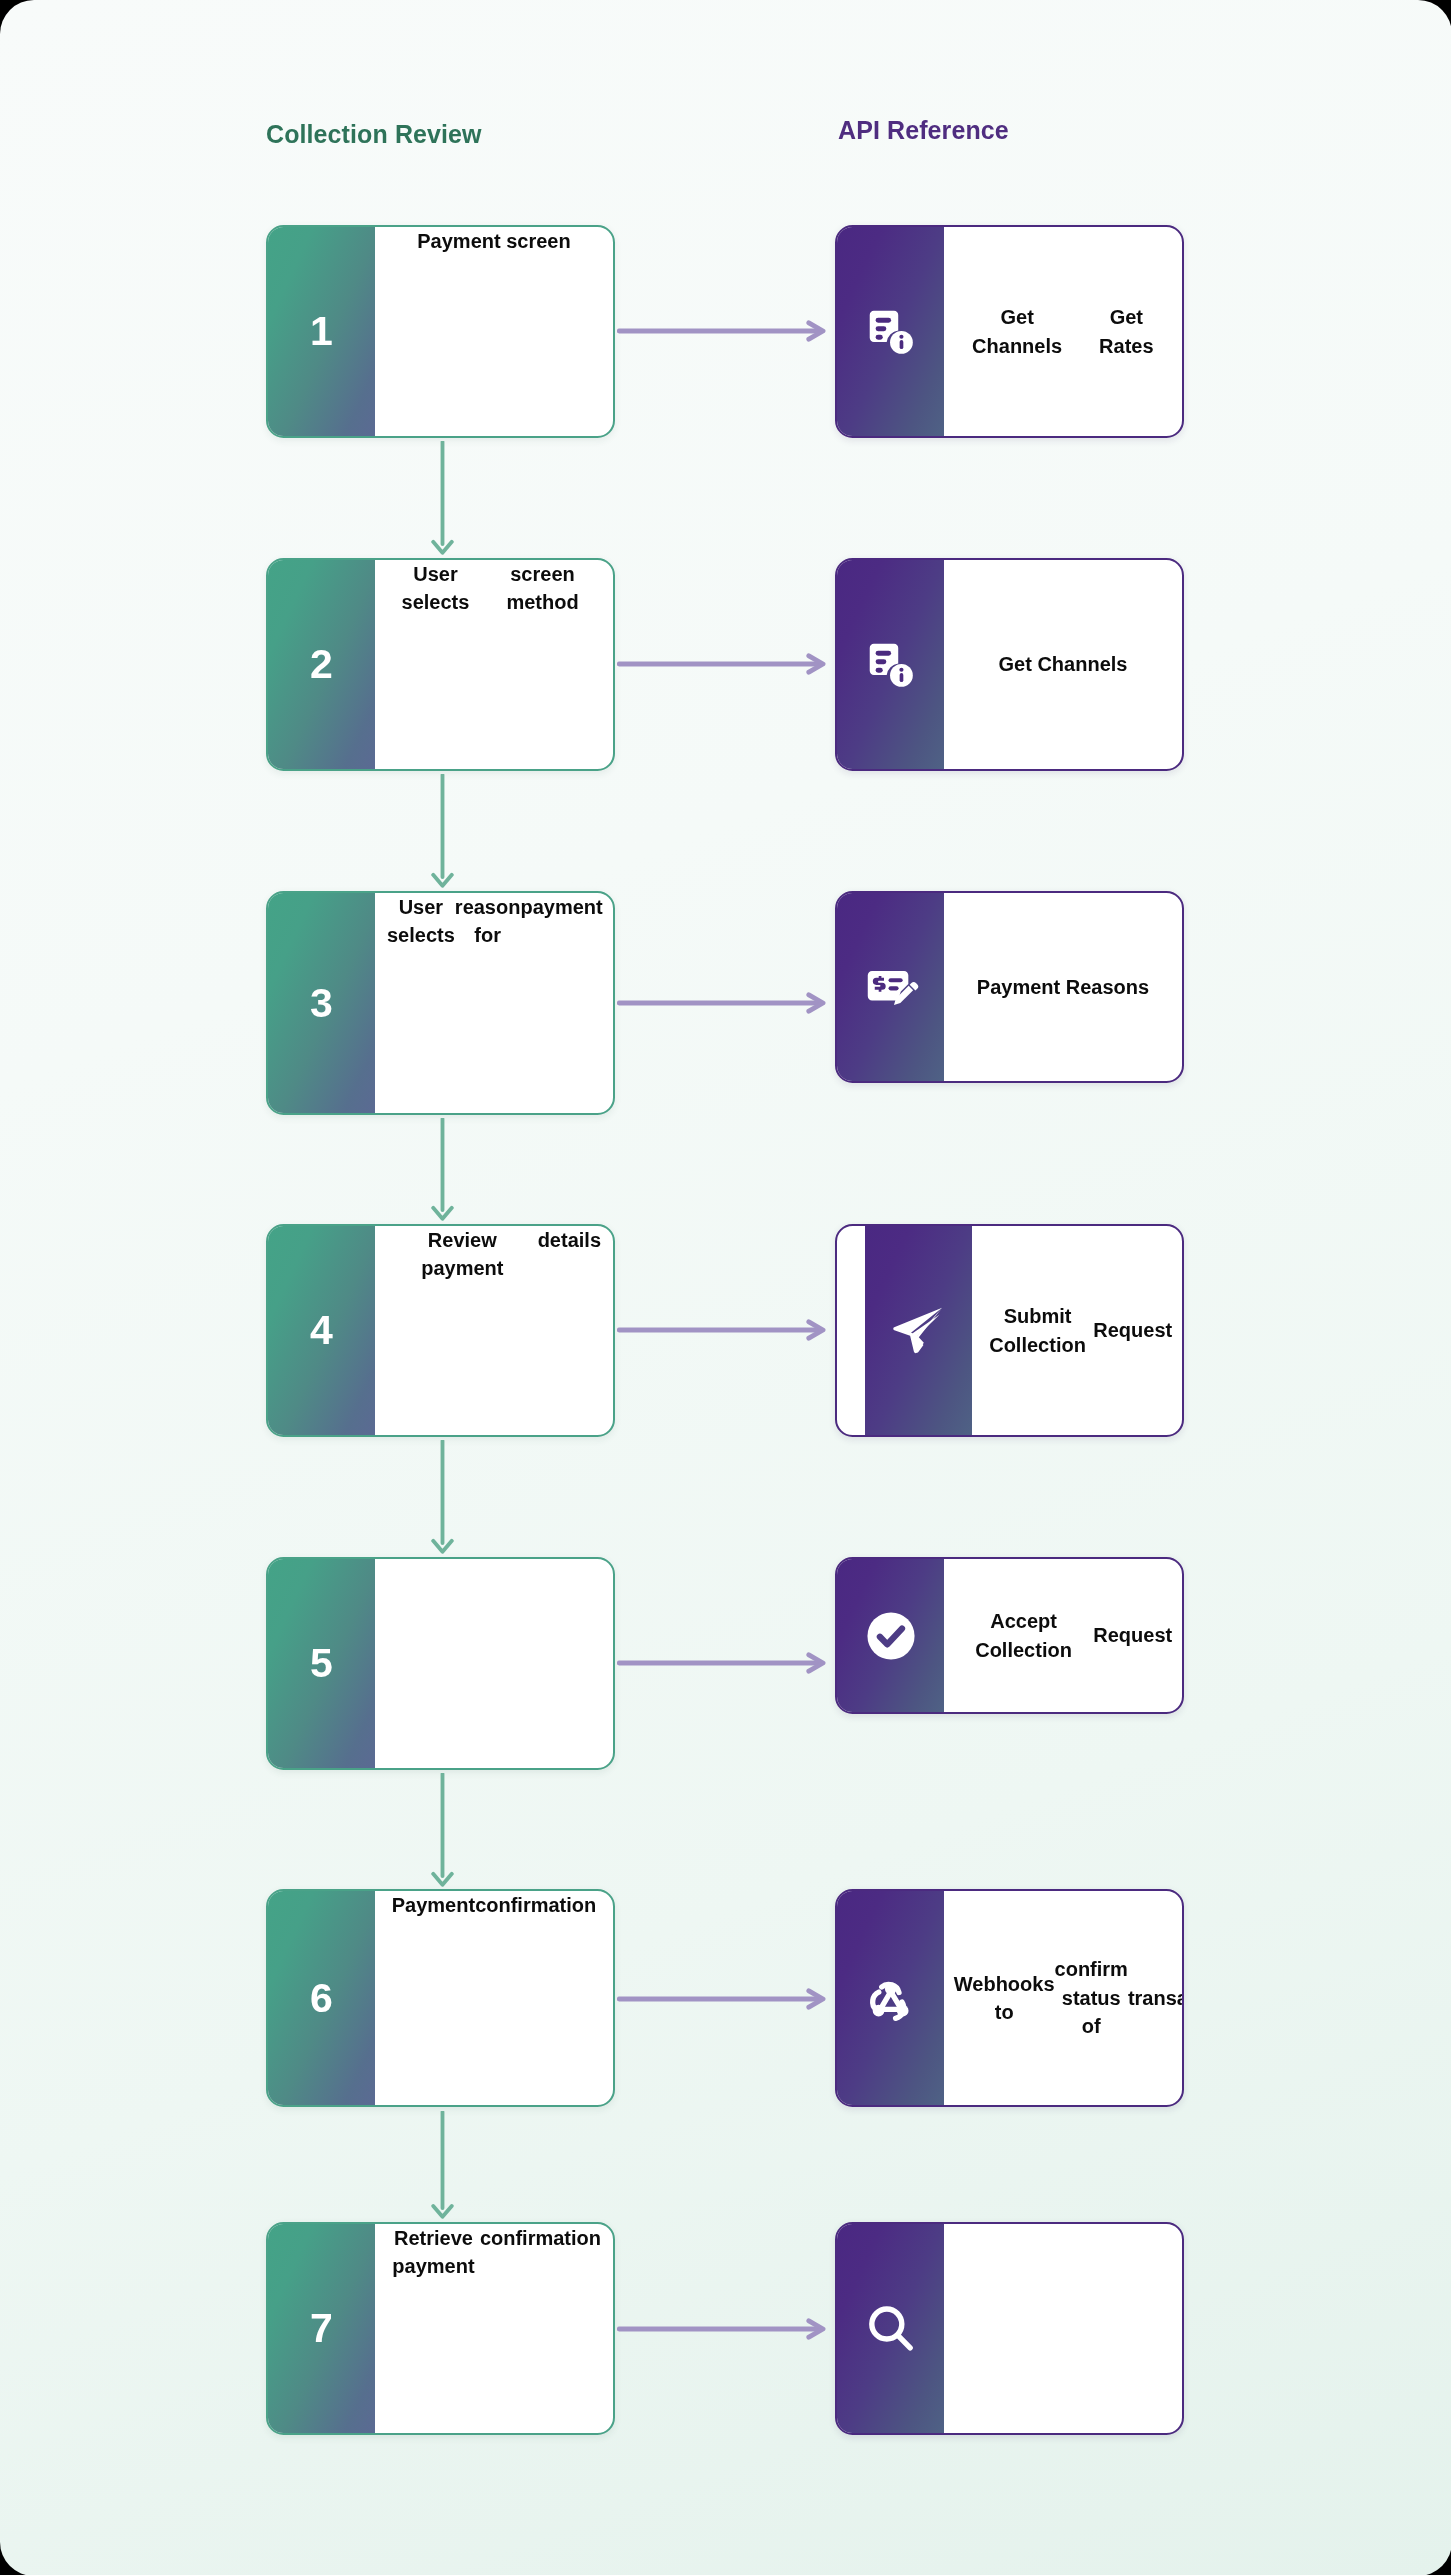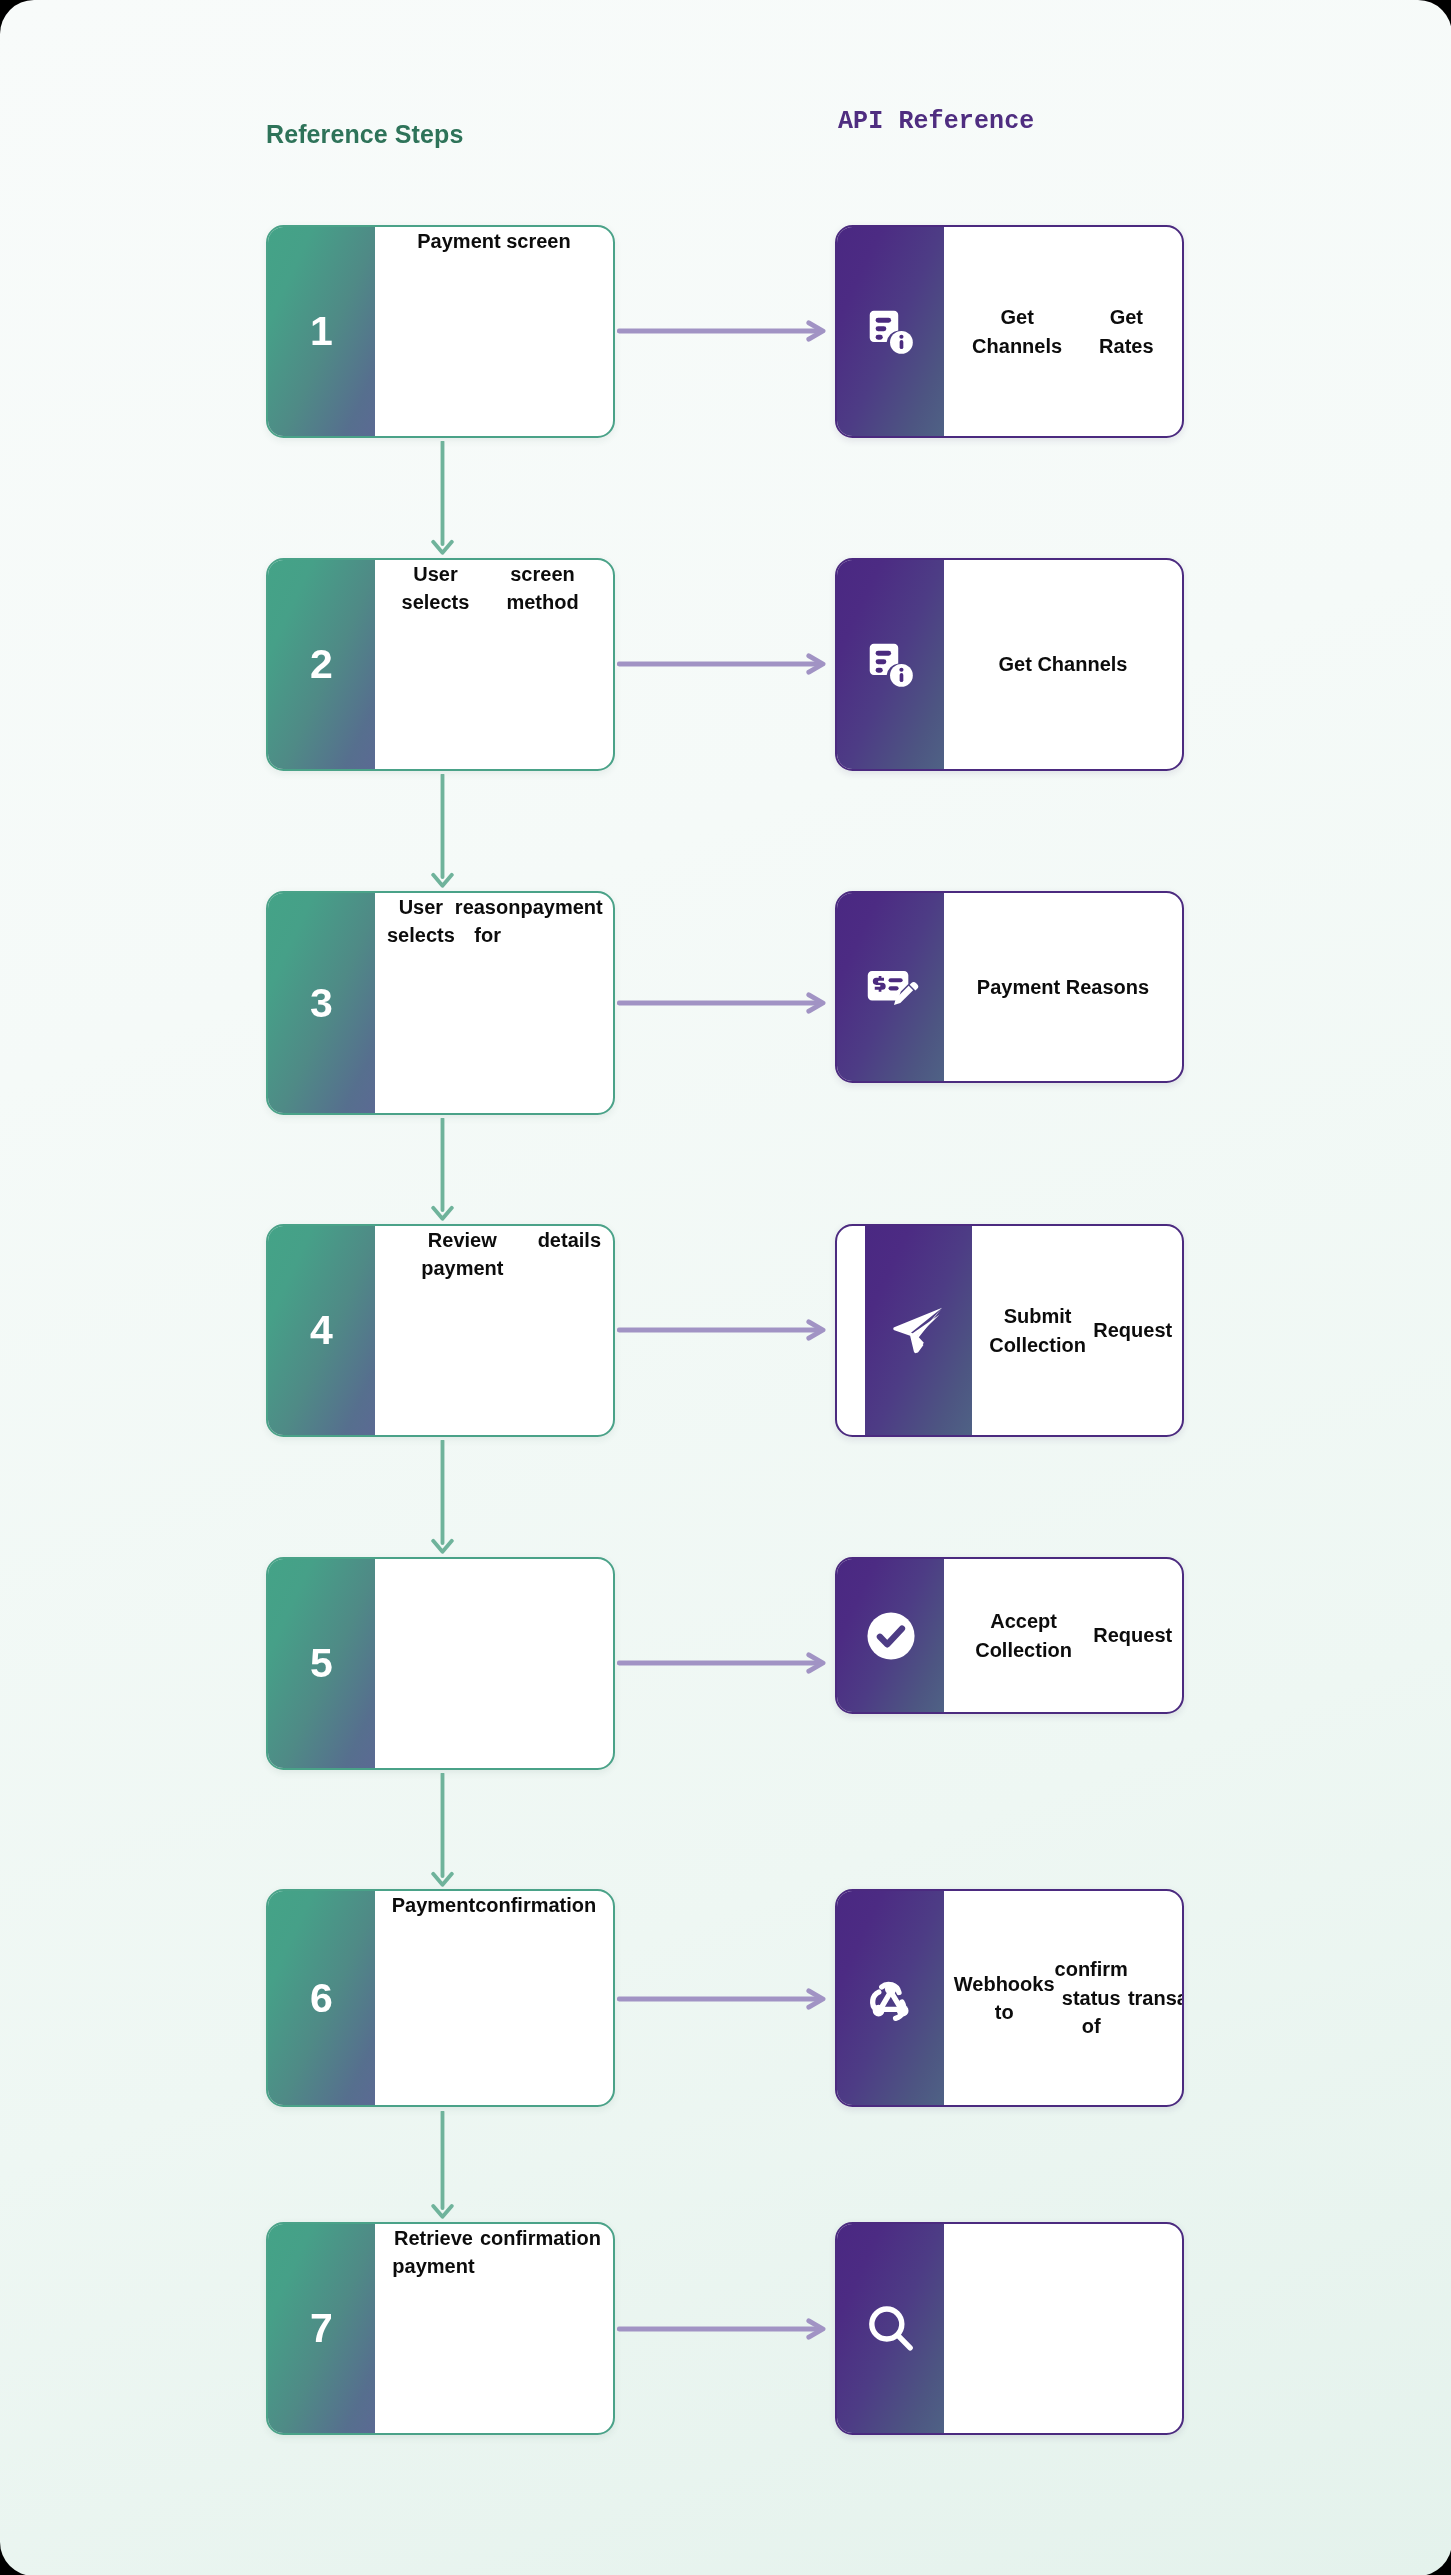--- a/index.html
+++ b/index.html
@@ -31,23 +31,22 @@
     letter-spacing: 0.1px;
     white-space: nowrap;
   }
   #head-steps {
     left: 266px;
     top: 120px;
     color: #2e7359;
   }
   #head-api {
     left: 838px;
-    top: 107px;
+    top: 116px;
     color: #4f2d80;
-    font-family: Liberation Mono, monospace;
   }
 
   
   .step-card {
     position: absolute;
     left: 266px;
     width: 349px;
     box-sizing: border-box;
     border-radius: 17.5px;
     background: #ffffff;
@@ -130,21 +129,21 @@
     left: 426px;
     width: 33px;
     display: block;
   }
 </style>
 </head>
 <body>
 
 <div id="page">
 
-  <div class="col-head" id="head-steps">Reference Steps</div>
+  <div class="col-head" id="head-steps">Collection Review</div>
 
   <div class="col-head" id="head-api">API Reference</div>
 
   <div id="rows">
   <div class="step-card" style="top:225px;height:213px;">
     <div class="step-badge">1</div>
     <div class="step-body">
           <span>Payment screen</span>
         </div>
   </div>

